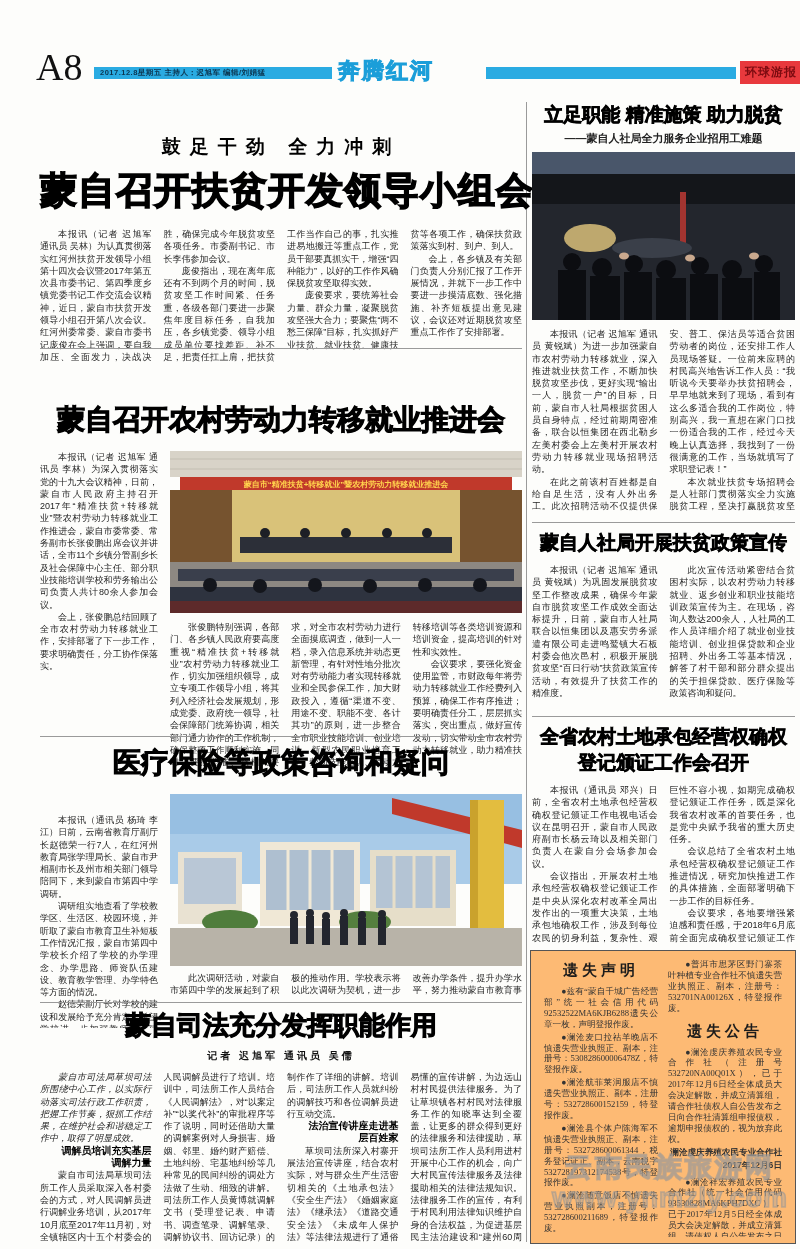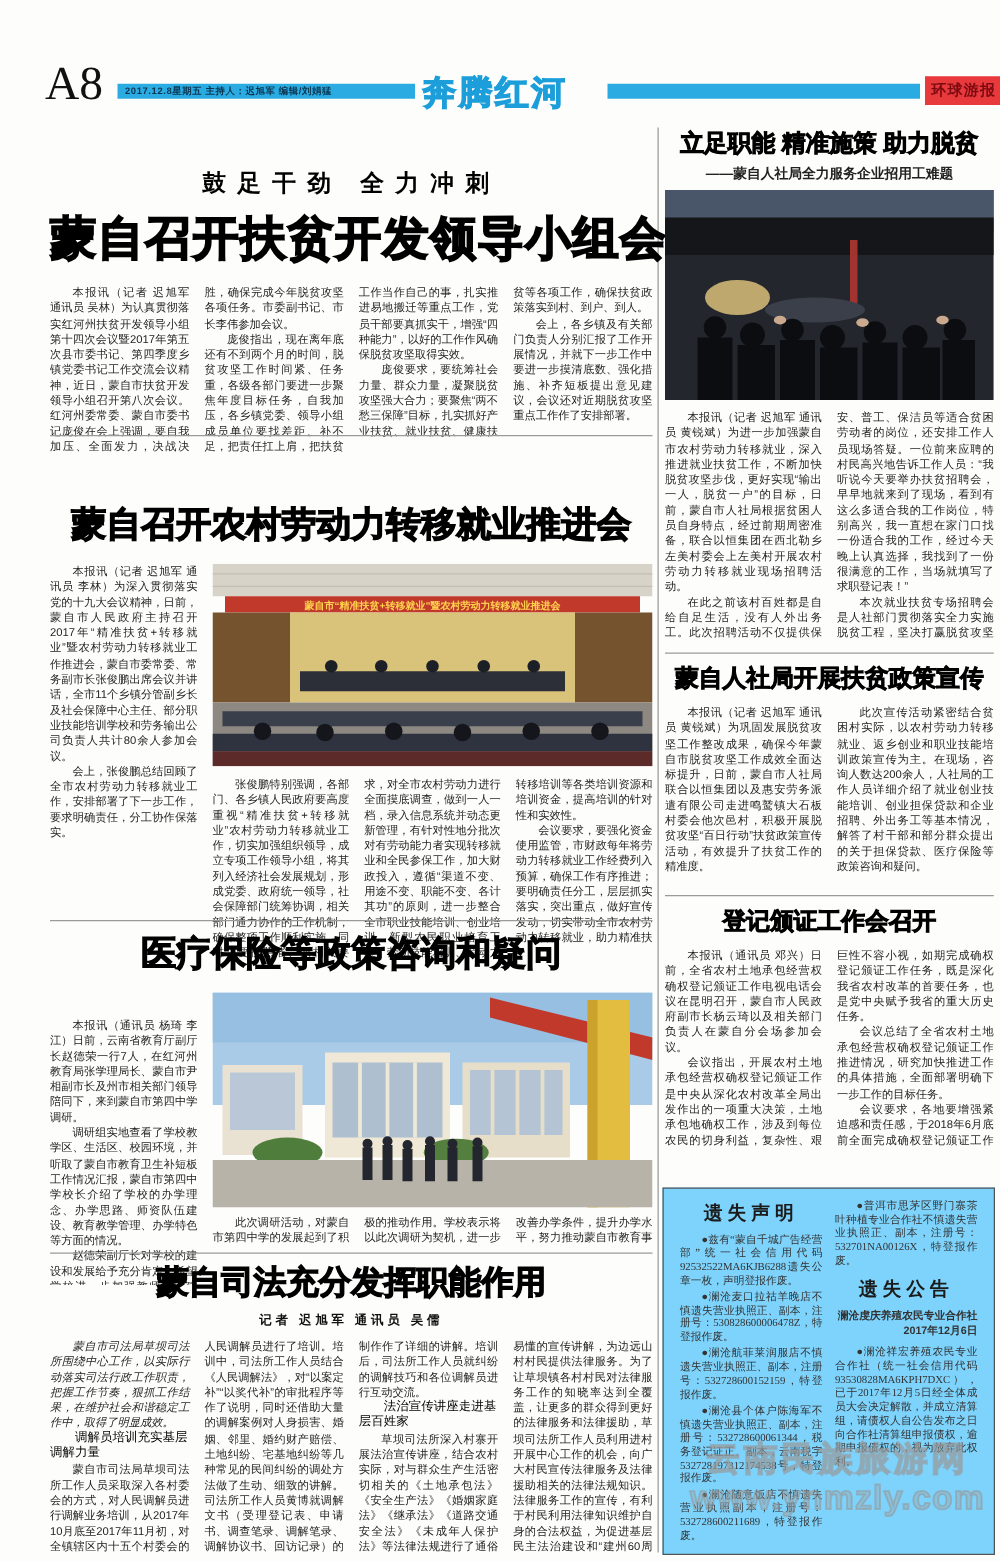--- a/index.html
+++ b/index.html
@@ -6,42 +6,42 @@
   body{
     width:800px;height:1249px;position:relative;overflow:hidden;
     background:#fdfdfb;color:#1b1b1b;
     font-family:"Liberation Sans","DejaVu Sans",sans-serif;
   }
   .abs{position:absolute;}
   
   .pagenum{font-family:"Liberation Serif","DejaVu Serif",serif;font-size:38px;color:#111;line-height:1;}
   .bluebar{background:#2aabe2;height:12px;}
   .bluebar .meta{font-size:7.5px;font-weight:bold;color:#0b3550;line-height:12px;padding-left:6px;white-space:nowrap;letter-spacing:.5px;}
-  .section-title{font-size:27px;font-weight:900;color:#1b9ed9;letter-spacing:2px;-webkit-text-stroke:1px #1b9ed9;white-space:nowrap;}
+  .section-title{font-size:22px;font-weight:900;color:#1b9ed9;letter-spacing:2px;-webkit-text-stroke:1px #1b9ed9;white-space:nowrap;}
   .paper-badge{background:#e8393d;color:#7c0b10;font-size:12px;font-weight:900;padding:3px 5px;letter-spacing:1px;white-space:nowrap;}
   
   .kicker{font-size:19px;font-weight:bold;text-align:center;letter-spacing:9px;color:#000;}
   .headline-xl{font-size:37px;font-weight:900;text-align:center;color:#000;letter-spacing:1px;-webkit-text-stroke:1.4px #000;white-space:nowrap;}
   .headline-l{font-size:28px;font-weight:900;text-align:center;color:#000;-webkit-text-stroke:1px #000;white-space:nowrap;}
   .headline-m{font-size:19px;font-weight:900;text-align:center;color:#000;-webkit-text-stroke:.7px #000;}
   .subtitle{font-size:11px;font-weight:bold;text-align:center;color:#222;margin-top:3px;}
   .byline{font-size:10px;font-weight:bold;text-align:center;letter-spacing:3px;color:#111;}
   .bt{font-size:9px;line-height:12.3px;text-align:justify;color:#242424;}
   .bt p{margin:0;text-indent:2em;}
   .cols2{column-count:2;column-gap:12px;overflow:hidden;}
   .cols3{column-count:3;column-gap:12px;overflow:hidden;}
   .cols4{column-count:4;column-gap:12px;overflow:hidden;}
   .leftcol{overflow:hidden;}
   .hr{border-top:1px solid #9a9a9a;height:0;}
   .vrule{width:1px;background:#9a9a9a;}
   .lead-italic{font-family:"Liberation Serif","DejaVu Serif",serif;font-style:italic;font-size:9px;line-height:12.3px;margin:0;text-indent:2em;}
-  .subhead{font-size:10px;font-weight:400;text-align:left;margin:8px 0 4px 0;text-indent:0;color:#000;}
+  .subhead{font-size:10px;font-weight:700;text-align:right;margin:8px 0 4px 0;text-indent:0;color:#000;}
   .photo{display:block;}
   
-  .notice-box{border:1px solid #555;background:#7dd3fc;display:flex;padding:8px 8px 6px 8px;box-sizing:border-box;
+  .notice-box{border:1px solid #555;background:#fdba74;display:flex;padding:8px 8px 6px 8px;box-sizing:border-box;
     font-family:"Liberation Serif","DejaVu Serif",serif;}
   .notice-col{width:50%;padding:0 5px;box-sizing:border-box;overflow:hidden;}
   .notice-title{font-size:15px;font-weight:900;text-align:center;letter-spacing:4px;margin:2px 0 6px 0;font-family:"Liberation Sans",sans-serif;}
   .notice-col p{font-size:8.6px;line-height:10.9px;text-align:justify;margin:0 0 2px 0;text-indent:2em;color:#333;}
   .notice-sig{text-align:right !important;text-indent:0 !important;font-weight:bold;font-family:"Liberation Sans",sans-serif;}
   
   .watermark{pointer-events:none;text-align:center;color:rgba(160,160,160,.38);font-weight:900;
     -webkit-text-stroke:1.5px rgba(150,150,150,.55);line-height:1.15;}
   .watermark .w1{font-size:27px;letter-spacing:3px;}
   .watermark .w2{font-size:27px;letter-spacing:1px;}
@@ -223,20 +223,21 @@
 <div class="abs" style="left:532px;top:530px;width:263px;">
   <div class="headline-m">蒙自人社局开展扶贫政策宣传</div>
   <div class="bt cols2" style="margin-top:8px;height:152px;">
       <p>本报讯（记者 迟旭军 通讯员 黄锐斌）为巩固发展脱贫攻坚工作整改成果，确保今年蒙自市脱贫攻坚工作成效全面达标提升，日前，蒙自市人社局联合以恒集团以及惠安劳务派遣有限公司走进鸣鹫镇大石板村委会他次邑村，积极开展脱贫攻坚“百日行动”扶贫政策宣传活动，有效提升了扶贫工作的精准度。</p>
       <p>此次宣传活动紧密结合贫困村实际，以农村劳动力转移就业、返乡创业和职业技能培训政策宣传为主。在现场，咨询人数达200余人，人社局的工作人员详细介绍了就业创业技能培训、创业担保贷款和企业招聘、外出务工等基本情况，解答了村干部和部分群众提出的关于担保贷款、医疗保险等政策咨询和疑问。</p>
     </div>
 </div>
 <div class="abs hr" style="left:532px;top:716px;width:263px;"></div>
 
 <div class="abs" style="left:532px;top:724px;width:263px;">
+  <div class="headline-m">全省农村土地承包经营权确权</div>
   <div class="headline-m">登记颁证工作会召开</div>
   <div class="bt cols2" style="margin-top:8px;height:166px;">
       <p>本报讯（通讯员 邓兴）日前，全省农村土地承包经营权确权登记颁证工作电视电话会议在昆明召开，蒙自市人民政府副市长杨云琦以及相关部门负责人在蒙自分会场参加会议。</p>
       <p>会议指出，开展农村土地承包经营权确权登记颁证工作是中央从深化农村改革全局出发作出的一项重大决策，土地承包地确权工作，涉及到每位农民的切身利益，复杂性、艰巨性不容小视，如期完成确权登记颁证工作任务，既是深化我省农村改革的首要任务，也是党中央赋予我省的重大历史任务。</p>
       <p>会议总结了全省农村土地承包经营权确权登记颁证工作推进情况，研究加快推进工作的具体措施，全面部署明确下一步工作的目标任务。</p>
       <p>会议要求，各地要增强紧迫感和责任感，于2018年6月底前全面完成确权登记颁证工作任务。蒙自市将以此次会议为契机，加快推进全市农村土地承包经营权确权登记工作，采取切实有效措施保质保量完成目标任务，切实维护农民群众合法权益。</p>
     </div>
 </div>
 
 <div class="abs notice-box" style="left:530px;top:950px;width:266px;height:294px;">
@@ -246,20 +247,21 @@
         <p>●兹有“蒙自千城广告经营部”统一社会信用代码92532522MA6KJB6288遗失公章一枚，声明登报作废。</p>
         <p>●澜沧麦口拉祜羊晚店不慎遗失营业执照正、副本，注册号：530828600006478Z，特登报作废。</p>
         <p>●澜沧航菲莱润服店不慎遗失营业执照正、副本，注册号：532728600152159，特登报作废。</p>
         <p>●澜沧县个体户陈海军不慎遗失营业执照正、副本，注册号：532728600061344，税务登记证正、副本，云南税字532728197312174538号，特登报作废。</p>
         <p>●澜沧随意饭店不慎遗失营业执照副本，注册号：532728600211689，特登报作废。</p>
       </div>
   </div>
   <div class="notice-col">
     <p>●普洱市思茅区野门寨茶叶种植专业合作社不慎遗失营业执照正、副本，注册号：532701NA00126X，特登报作废。</p>
     <div class="notice-title" style="margin-top:8px;">遗失公告</div>
+    <p>●澜沧虔庆养殖农民专业合作社（注册号532720NA00Q01X），已于2017年12月6日经全体成员大会决定解散，并成立清算组，请合作社债权人自公告发布之日向合作社清算组申报债权，逾期申报债权的，视为放弃此权。</p>
     <p class="notice-sig">澜沧虔庆养殖农民专业合作社</p>
     <p class="notice-sig">2017年12月6日</p>
     <p style="margin-top:6px;">●澜沧祥宏养殖农民专业合作社（统一社会信用代码93530828MA6KPH7DXC），已于2017年12月5日经全体成员大会决定解散，并成立清算组，请债权人自公告发布之日向合作社清算组申报债权，逾期申报债权的，视为放弃此权利。</p>
 
   </div>
 </div>
 
 <div class="abs watermark" style="left:540px;top:1152px;width:260px;">
   <div class="w1">云南民族旅游网</div>
   <div class="w2">www.ynmzly.com</div>

